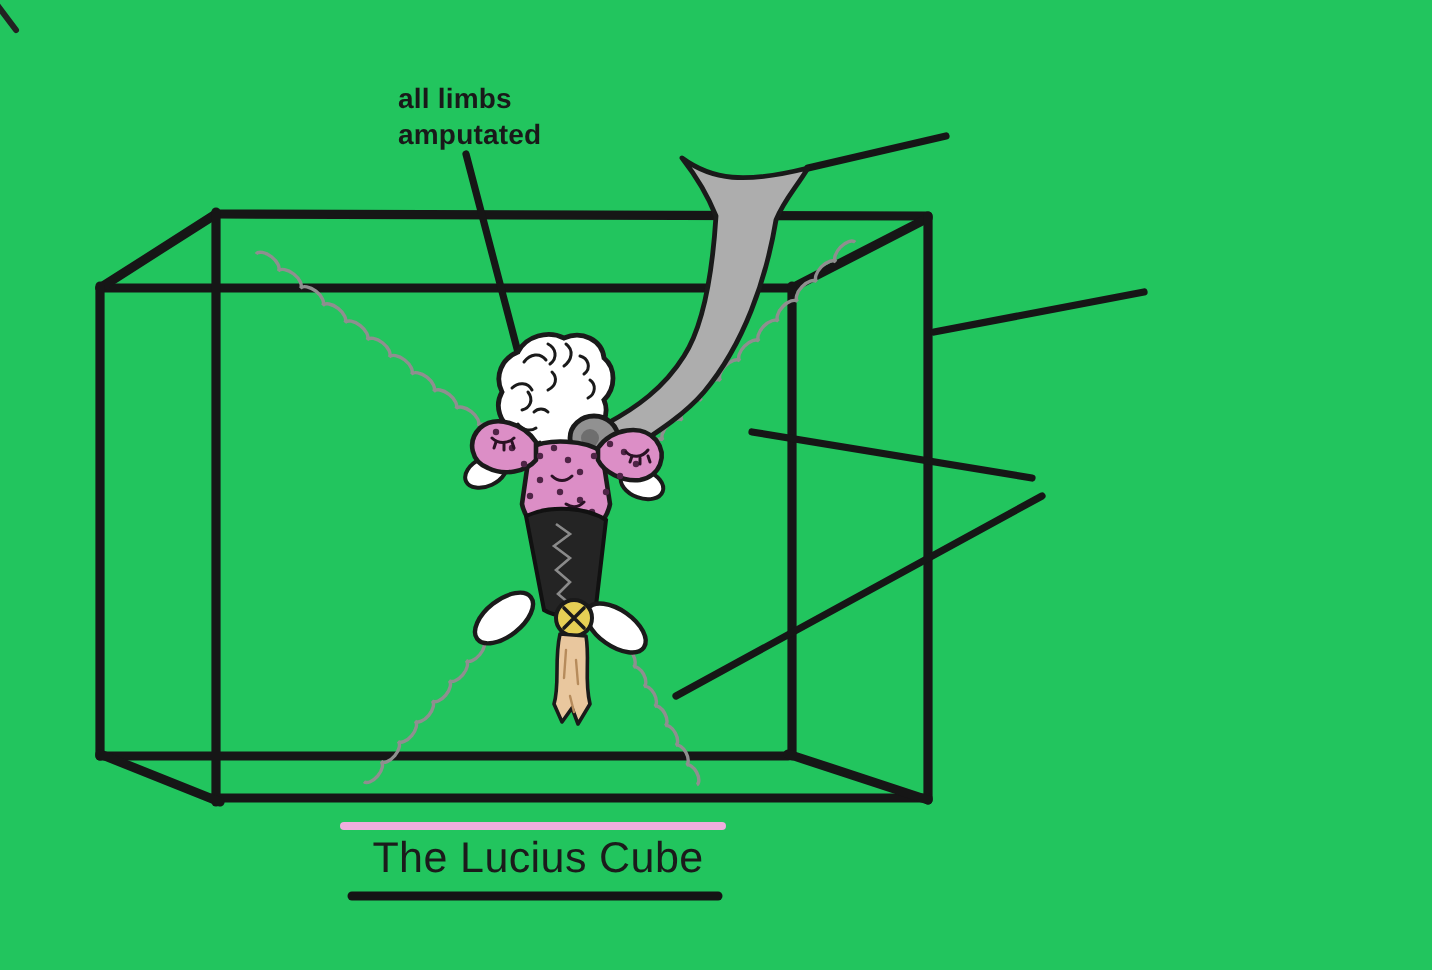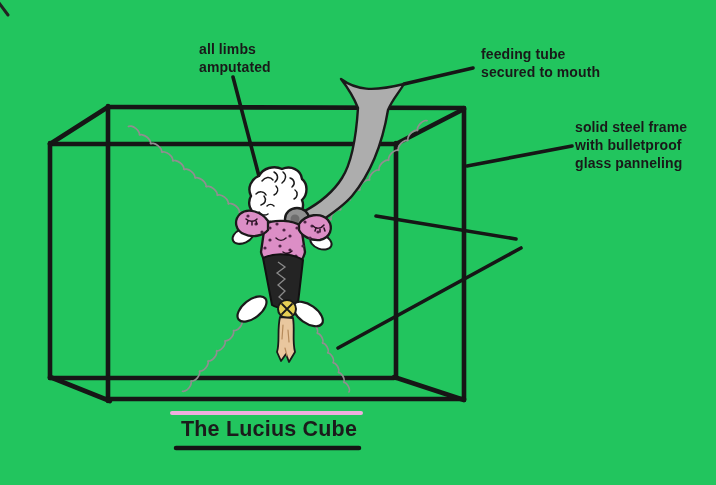--- a/index.html
+++ b/index.html
@@ -9,21 +9,21 @@
     font-family:"Liberation Sans", sans-serif;
   }
   .drawing { position:absolute; left:0; top:0; }
   .annotation {
     position:absolute; white-space:pre-line;
     font-weight:bold; font-size:14px; line-height:1.3;
     color:#191919; letter-spacing:0.1px;
   }
   .diagram-title {
     position:absolute; left:134px; top:417px; width:270px;
-    text-align:center; font-weight:bold; font-size:21.5px;
+    text-align:center; font-weight:normal; font-size:21.5px;
     color:#1b1b1b; letter-spacing:0.2px;
   }
 </style>
 </head>
 <body>
 
 <div class="canvas">
 
   <svg class="drawing" width="716" height="485" viewBox="0 0 716 485">
 
@@ -165,22 +165,17 @@
       </g>
     </g>
 
     <path d="M172,413 L361,413" stroke="#efaede" stroke-width="4" stroke-linecap="round"></path>
     <path d="M176,448 L359,448" stroke="#141414" stroke-width="4.5" stroke-linecap="round"></path>
   </svg>
 
   <div class="annotation" style="left:199px; top:40px;">all limbs
 amputated</div>
 
-  <div class="annotation" style="left:481px; top:45px;">feeding tube
-secured to mouth</div>
 
-  <div class="annotation" style="left:575px; top:118px;">solid steel frame
-with bulletproof
-glass panneling</div>
 
 
   <div class="diagram-title">The Lucius Cube</div>
 </div>
 
 </body></html>

